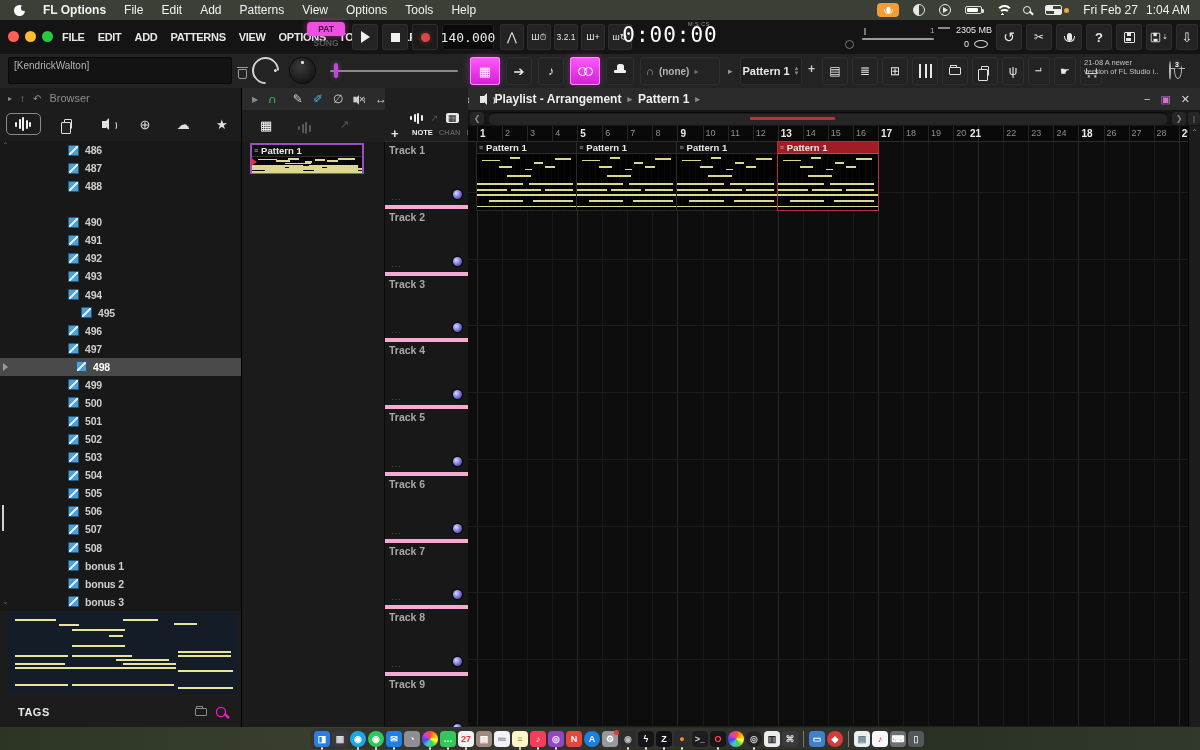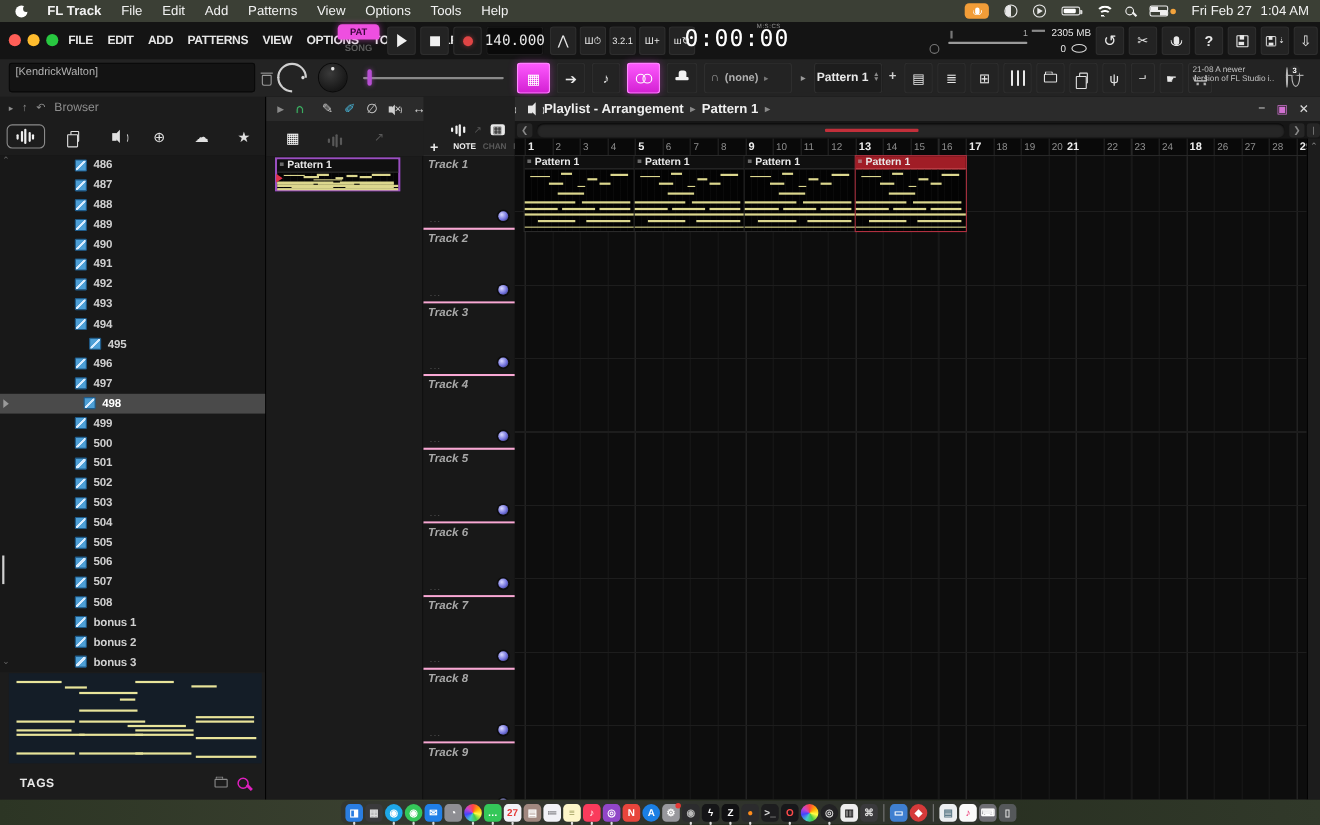--- a/index.html
+++ b/index.html
@@ -172,21 +172,21 @@
   .clip-head { height:12px; background:#101010; border-bottom:1px solid #2e2e2e; display:flex; align-items:center;
     color:#e8e8e8; font-size:9.5px; font-weight:bold; white-space:nowrap; overflow:hidden; }
   .clip-head .hmenu { font-size:7px; margin:0 3px 0 2px; color:#bbb; }
   .clip-body { position:relative; width:100%; height:calc(100% - 12px);
     background-image:repeating-linear-gradient(90deg, transparent 0 5.3px, #14141466 5.3px 6.27px); }
   .cnote { position:absolute; height:1.8px; background:#dcd78e; }
   #picker-playmark { position:absolute; left:-1px; top:13px; border-left:6px solid #e0314a; border-top:4px solid transparent;
     border-bottom:4px solid transparent; z-index:3; }
   #track-headers { position:absolute; left:143px; top:54px; width:83px; height:585px; background:#181818; }
   #pick-corner { position:absolute; left:143px; top:0px; width:83px; height:54px; background:#1f1f1f; border-bottom:1px solid #2c2c2c; }
-  .trk { position:absolute; left:0; width:83px; border-bottom:2px solid #f9a8d4; background:#181818;font-style:italic; }
+  .trk { position:absolute; left:0; width:83px; border-bottom:4px solid #f9a8d4; background:#181818; }
   .trk-label { position:absolute; left:4px; top:2px; font-size:10.5px; font-weight:bold; color:#a8a8a8; }
   .trk-dots { position:absolute; left:6px; bottom:3px; font-size:9px; color:#555; letter-spacing:1px; }
   .trk-led { position:absolute; right:6px; bottom:6px; width:9px; height:9px; border-radius:50%;
     background:radial-gradient(circle at 35% 35%, #d8d8ff, #7070dc 55%, #26264e 100%); box-shadow:0 0 0 1.5px #0c0c0c; }
   #pl-grid { position:absolute; left:226px; top:54px; width:720px; height:585px; background-color:#0d0d0d;
     background-image:
       repeating-linear-gradient(0deg, #1d1d1d 0 1px, transparent 1px 66.75px),
       repeating-linear-gradient(90deg, #272727 0 1px, transparent 1px 100.24px),
       repeating-linear-gradient(90deg, #181818 0 1px, transparent 1px 25.06px);
     background-position:0 0, 9px 0, 9px 0; }
@@ -209,21 +209,21 @@
 
   .magnet { color:#3ec46a; font-weight:bold; text-shadow:0 0 1px #3ec46a; }
   .icon-cyan { color:#49b8dc; }
 </style>
 </head>
 <body>
 
 <div id="menubar">
   <div id="mac-left">
     <span class="apple-logo"></span>
-    <span class="appname">FL Track</span>
+    <span class="appname">FL Options</span>
     <span id="mac-menus" style="display:flex; gap:18px;">
         <span>File</span>
         <span>Edit</span>
         <span>Add</span>
         <span>Patterns</span>
         <span>View</span>
         <span>Options</span>
         <span>Tools</span>
         <span>Help</span>
       </span>
@@ -420,24 +420,20 @@
         <div class="b-ico"></div>
         <div class="b-label">486</div>
       </div>
       <div class="b-row" style="top: 18.07px;">
         <div class="b-ico"></div>
         <div class="b-label">487</div>
       </div>
       <div class="b-row" style="top: 36.14px;">
         <div class="b-ico"></div>
         <div class="b-label">488</div>
-      </div>
-      <div class="b-row" style="top: 54.21px;">
-        <div class="b-ico"></div>
-        <div class="b-label">489</div>
       </div>
       <div class="b-row" style="top: 72.28px;">
         <div class="b-ico"></div>
         <div class="b-label">490</div>
       </div>
       <div class="b-row" style="top: 90.35px;">
         <div class="b-ico"></div>
         <div class="b-label">491</div>
       </div>
       <div class="b-row" style="top: 108.42px;">

